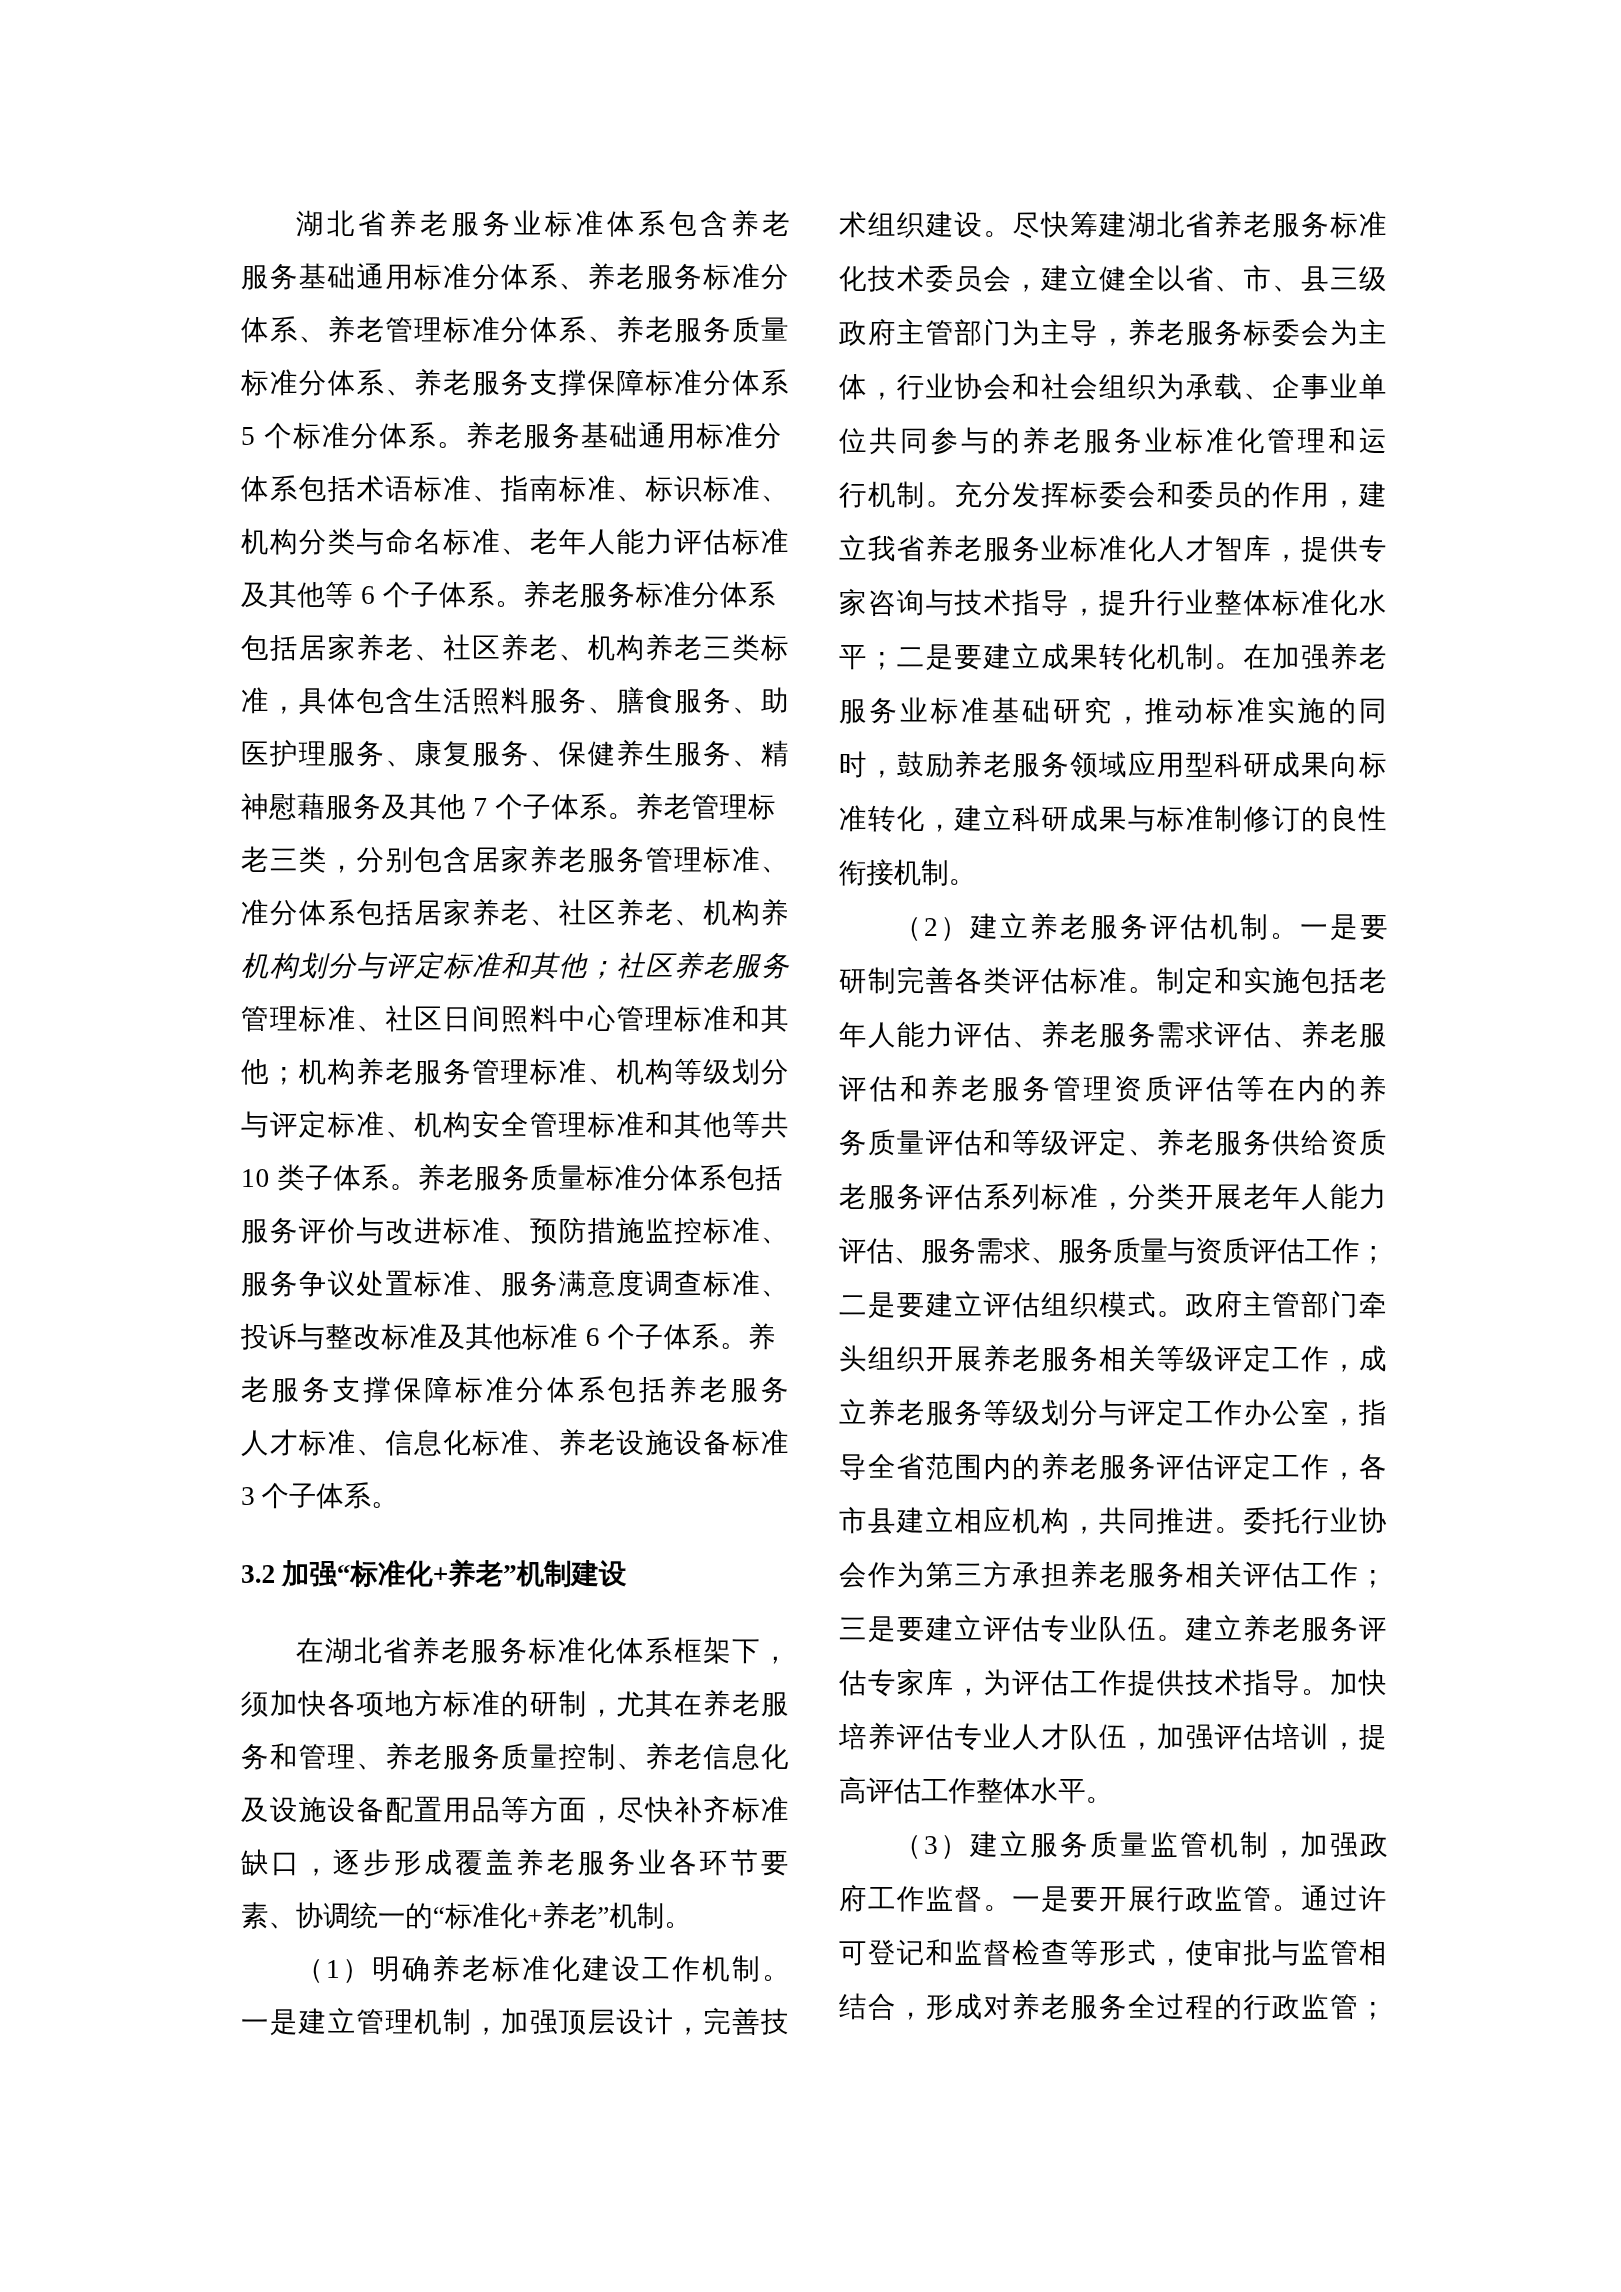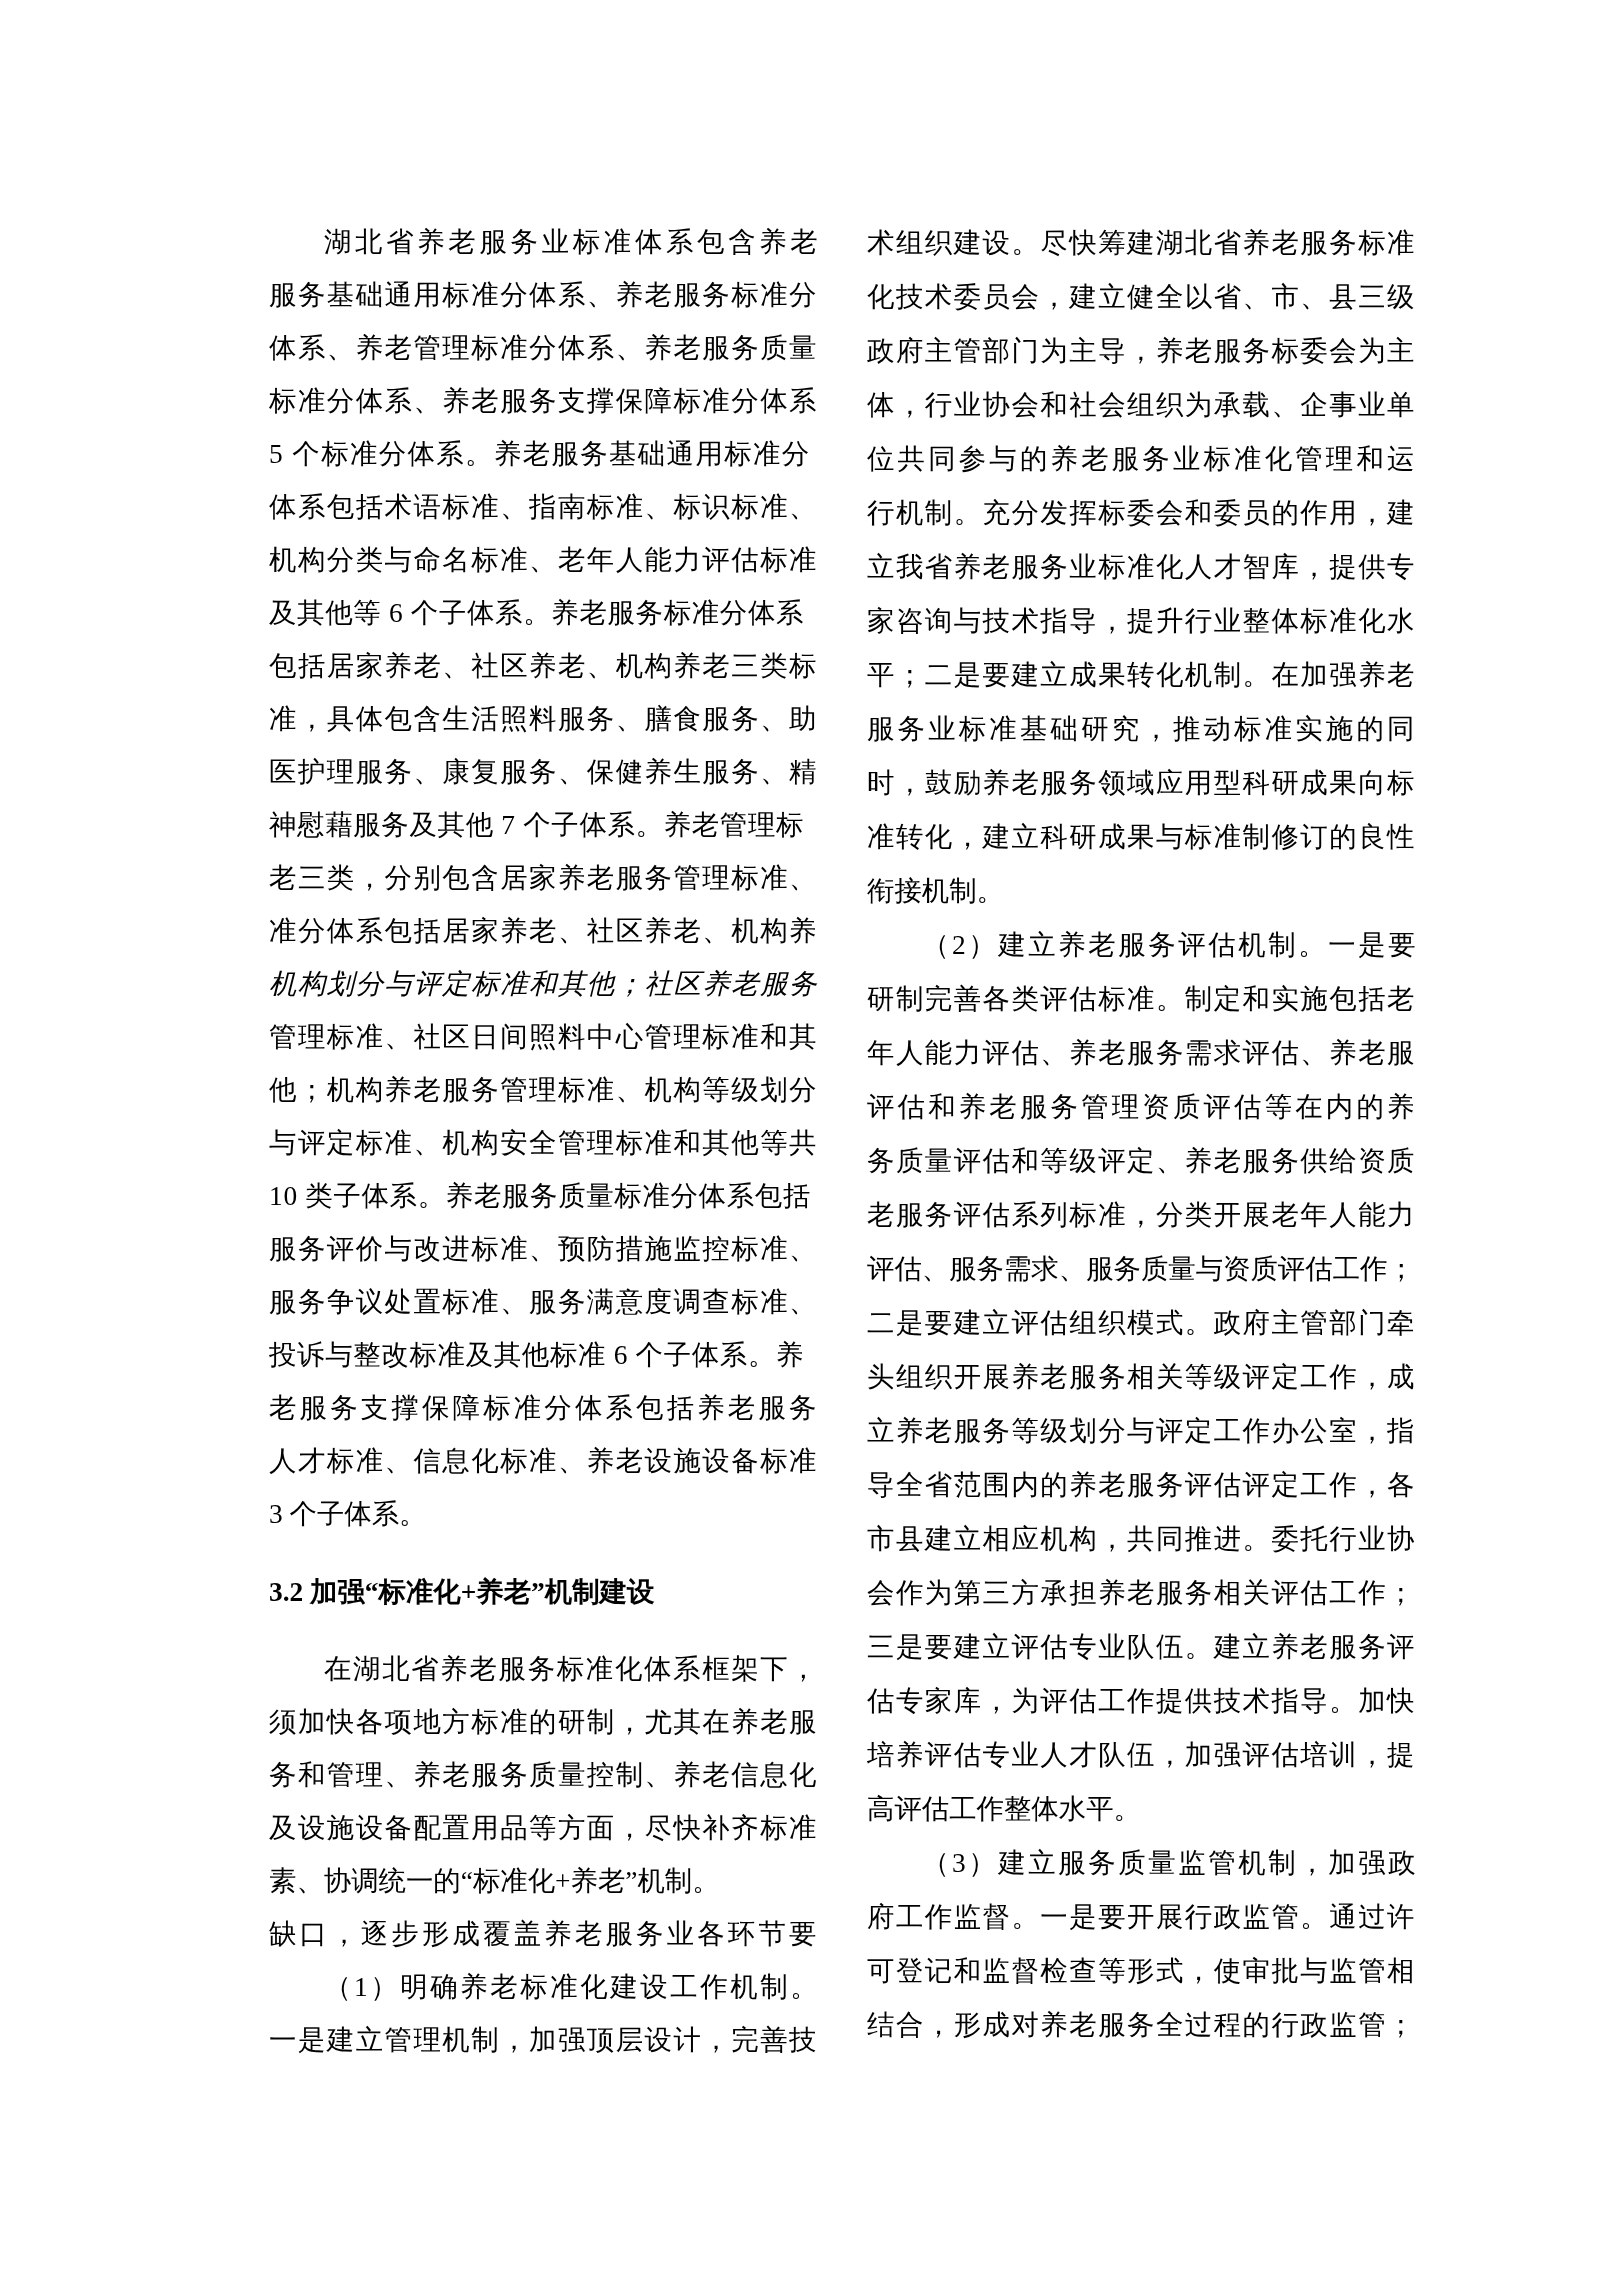--- a/index.html
+++ b/index.html
@@ -11,23 +11,22 @@
     position: relative;
     width: 1621px;
     height: 2293px;
     background: #ffffff;
     color: #000000;
     font-family: "Liberation Serif", "DejaVu Serif", serif;
     overflow: hidden;
   }
   .column {
     position: absolute;
-    top: 216px;
+    top: 198px;
     width: 549px;
-    margin-left: 28px;
   }
   .col-left  { left: 241px; }
   .col-right { left: 839px; }
   .line {
     font-size: 27.4px;
     white-space: nowrap;
     font-weight: 400;
     overflow: visible;
   }
   .col-left  .line { height: 53px;   line-height: 53px; }
@@ -70,22 +69,22 @@
       <div class="line" style="letter-spacing: 1.5px;">服务争议处置标准、服务满意度调查标准、</div>
       <div class="line" style="letter-spacing: 0.7px;">投诉与整改标准及其他标准 6 个子体系。养</div>
       <div class="line" style="letter-spacing: 3.2px;">老服务支撑保障标准分体系包括养老服务</div>
       <div class="line" style="letter-spacing: 1.5px;">人才标准、信息化标准、养老设施设备标准</div>
       <div class="line">3 个子体系。</div>
       <div class="line heading">3.2 加强“标准化+养老”机制建设</div>
       <div class="line indent" style="letter-spacing: 1.7px;">在湖北省养老服务标准化体系框架下，</div>
       <div class="line" style="letter-spacing: 1.5px;">须加快各项地方标准的研制，尤其在养老服</div>
       <div class="line" style="letter-spacing: 1.5px;">务和管理、养老服务质量控制、养老信息化</div>
       <div class="line" style="letter-spacing: 1.5px;">及设施设备配置用品等方面，尽快补齐标准</div>
+      <div class="line" style="letter-spacing: 3.2px;">缺口，逐步形成覆盖养老服务业各环节要</div>
       <div class="line">素、协调统一的“标准化+养老”机制。</div>
-      <div class="line" style="letter-spacing: 3.2px;">缺口，逐步形成覆盖养老服务业各环节要</div>
       <div class="line indent" style="letter-spacing: 2.6px;">（1）明确养老标准化建设工作机制。</div>
       <div class="line" style="letter-spacing: 1.5px;">一是建立管理机制，加强顶层设计，完善技</div>
     </div>
   <div class="column col-right">
       <div class="line" style="letter-spacing: 1.5px;">术组织建设。尽快筹建湖北省养老服务标准</div>
       <div class="line" style="letter-spacing: 1.5px;">化技术委员会，建立健全以省、市、县三级</div>
       <div class="line" style="letter-spacing: 1.5px;">政府主管部门为主导，养老服务标委会为主</div>
       <div class="line" style="letter-spacing: 1.5px;">体，行业协会和社会组织为承载、企事业单</div>
       <div class="line" style="letter-spacing: 3.2px;">位共同参与的养老服务业标准化管理和运</div>
       <div class="line" style="letter-spacing: 1.5px;">行机制。充分发挥标委会和委员的作用，建</div>

